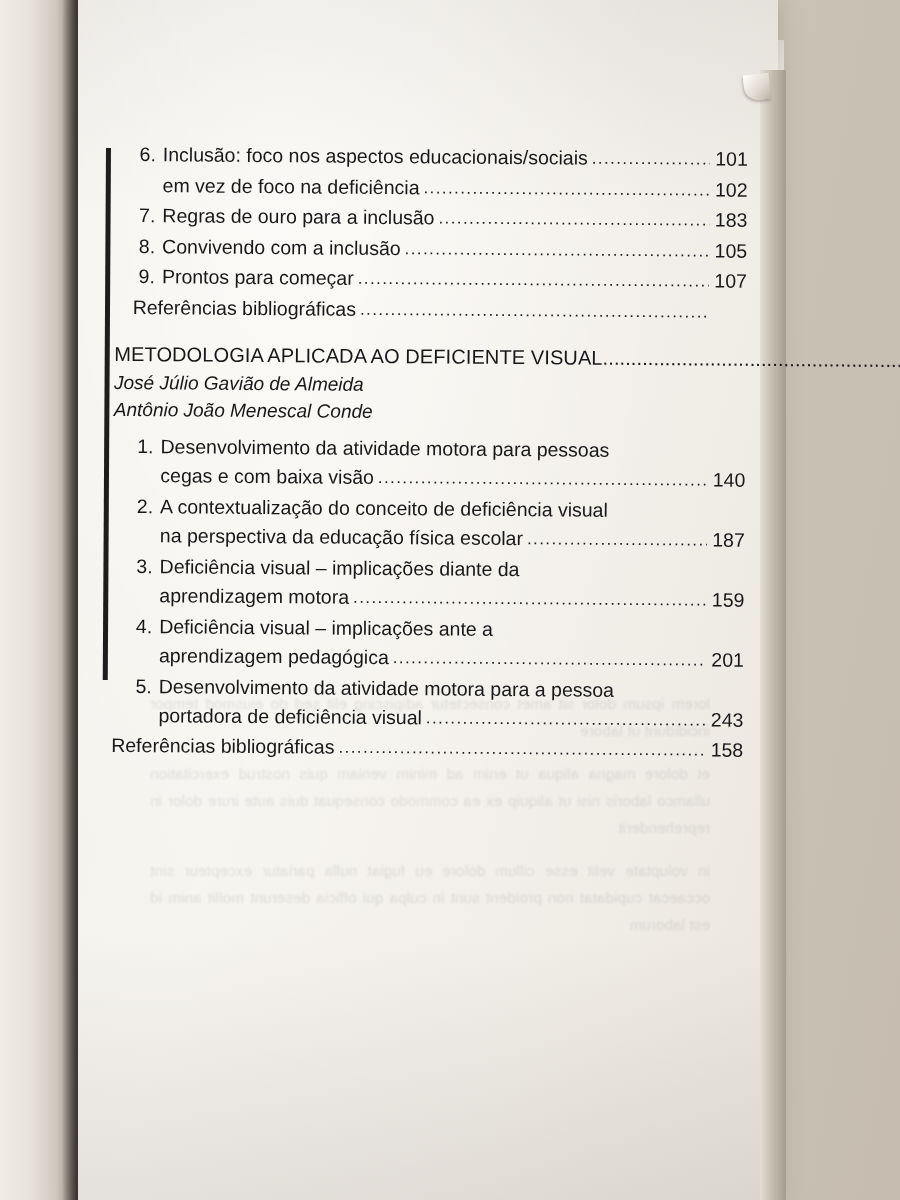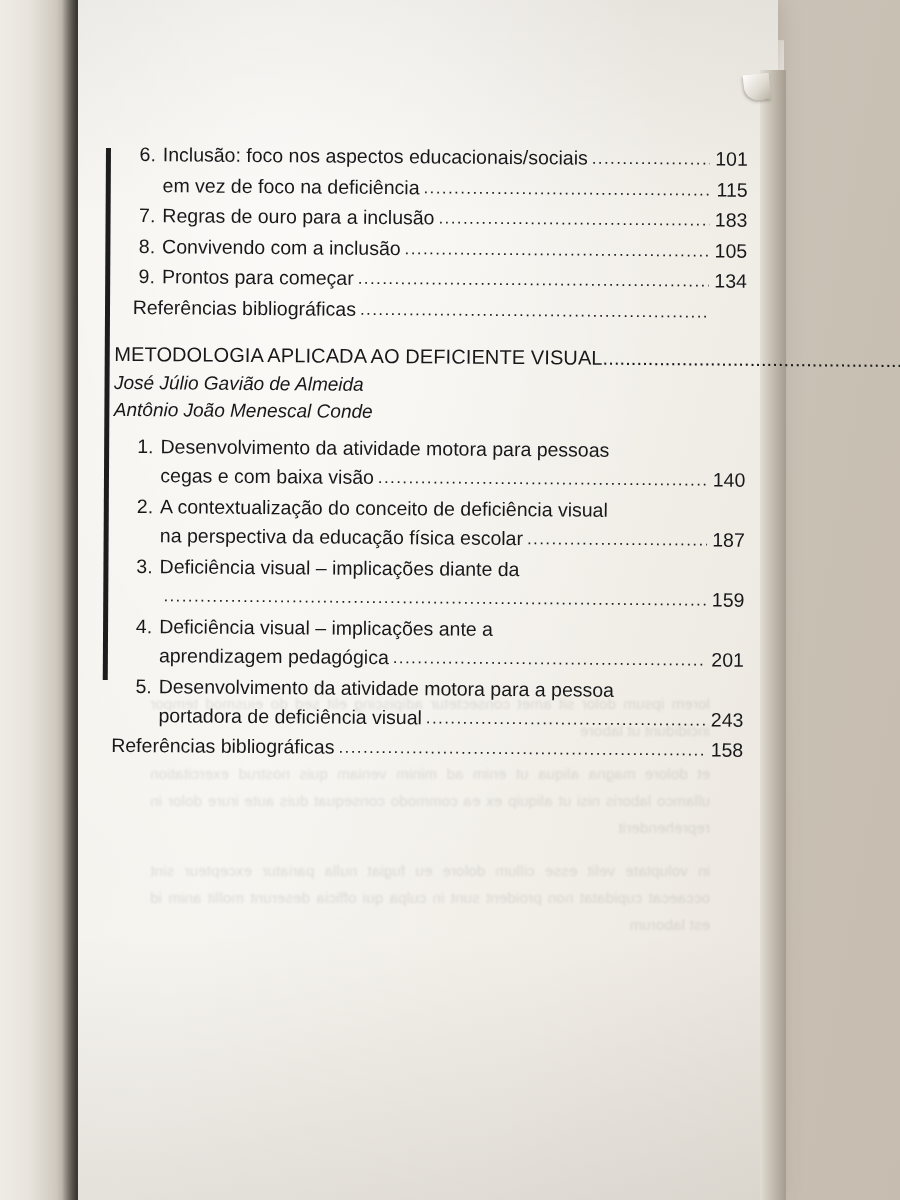--- a/index.html
+++ b/index.html
@@ -215,42 +215,42 @@
       <div class="entry">
         <span class="num">6.</span>
         <span class="txt">Inclusão: foco nos aspectos educacionais/sociais</span>
         <span class="dots">........................................................................................................</span>
         <span class="pg">101</span>
       </div>
 
       <div class="entry cont">
         <span class="txt">em vez de foco na deficiência</span>
         <span class="dots">........................................................................................................</span>
-        <span class="pg">115</span>
+        <span class="pg">102</span>
       </div>
 
       <div class="entry">
         <span class="num">7.</span>
         <span class="txt">Regras de ouro para a inclusão</span>
         <span class="dots">........................................................................................................</span>
         <span class="pg">183</span>
       </div>
 
       <div class="entry">
         <span class="num">8.</span>
         <span class="txt">Convivendo com a inclusão</span>
         <span class="dots">........................................................................................................</span>
         <span class="pg">105</span>
       </div>
 
       <div class="entry">
         <span class="num">9.</span>
         <span class="txt">Prontos para começar</span>
         <span class="dots">........................................................................................................</span>
-        <span class="pg">134</span>
+        <span class="pg">107</span>
       </div>
 
       <div class="entry noindent">
         <span class="txt">Referências bibliográficas</span>
         <span class="dots">........................................................................................................</span>
         <span class="pg"></span>
       </div>
 
     </div>
 
@@ -285,20 +285,21 @@
         <span class="txt">na perspectiva da educação física escolar</span>
         <span class="dots">........................................................................................................</span>
         <span class="pg">187</span>
       </div>
 
       <div class="entry spaced">
         <span class="num">3.</span>
         <span class="txt">Deficiência visual – implicações diante da</span>
       </div>
       <div class="entry cont">
+        <span class="txt">aprendizagem motora</span>
         <span class="dots">........................................................................................................</span>
         <span class="pg">159</span>
       </div>
 
       <div class="entry spaced">
         <span class="num">4.</span>
         <span class="txt">Deficiência visual – implicações ante a</span>
       </div>
       <div class="entry cont">
         <span class="txt">aprendizagem pedagógica</span>

